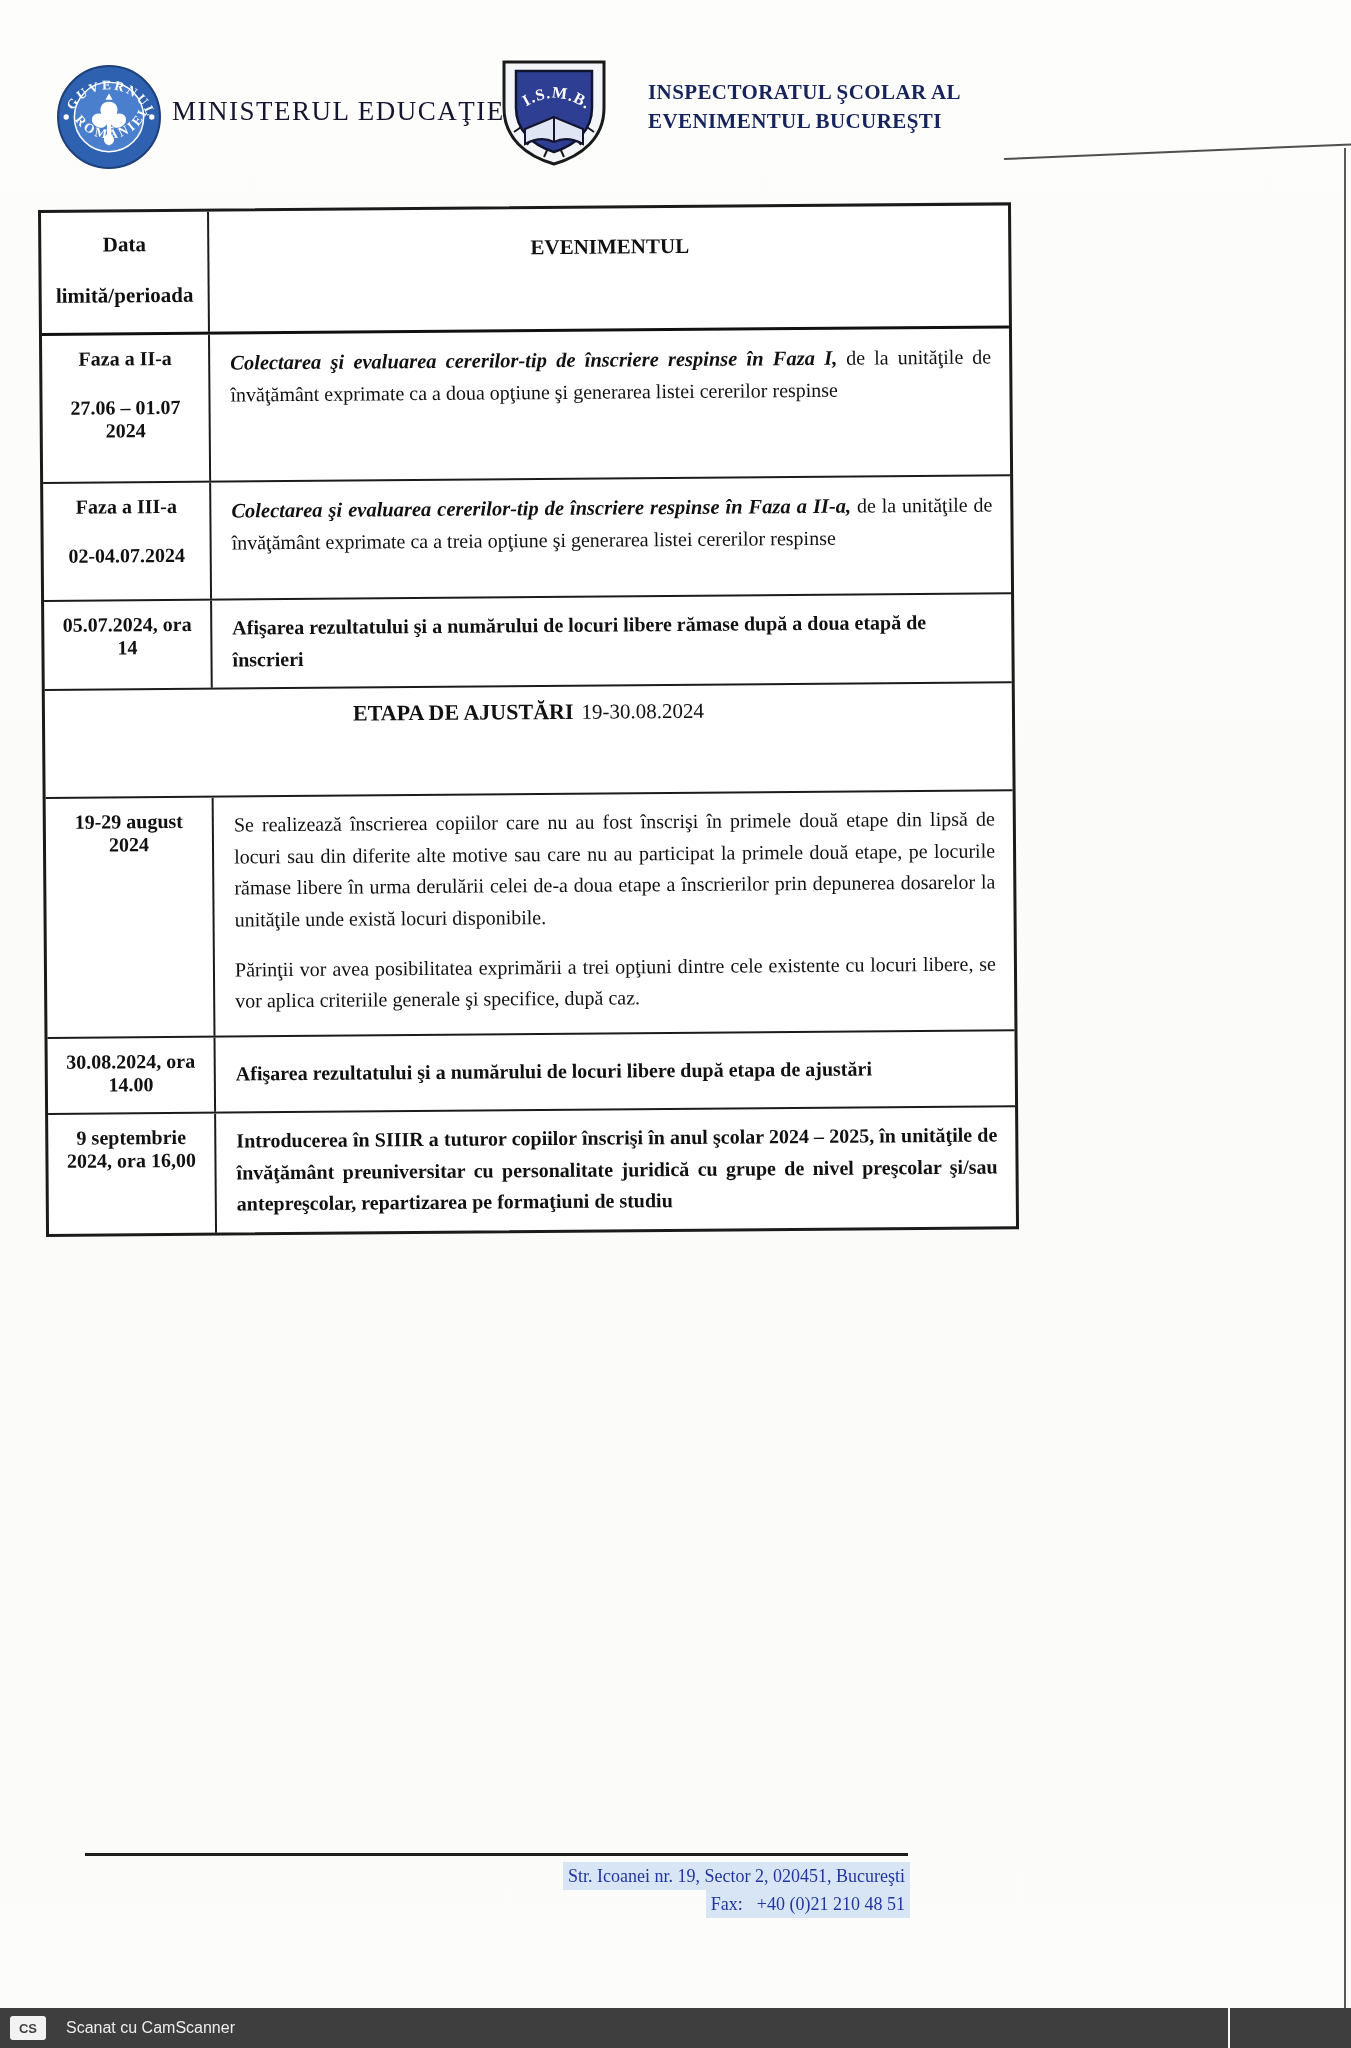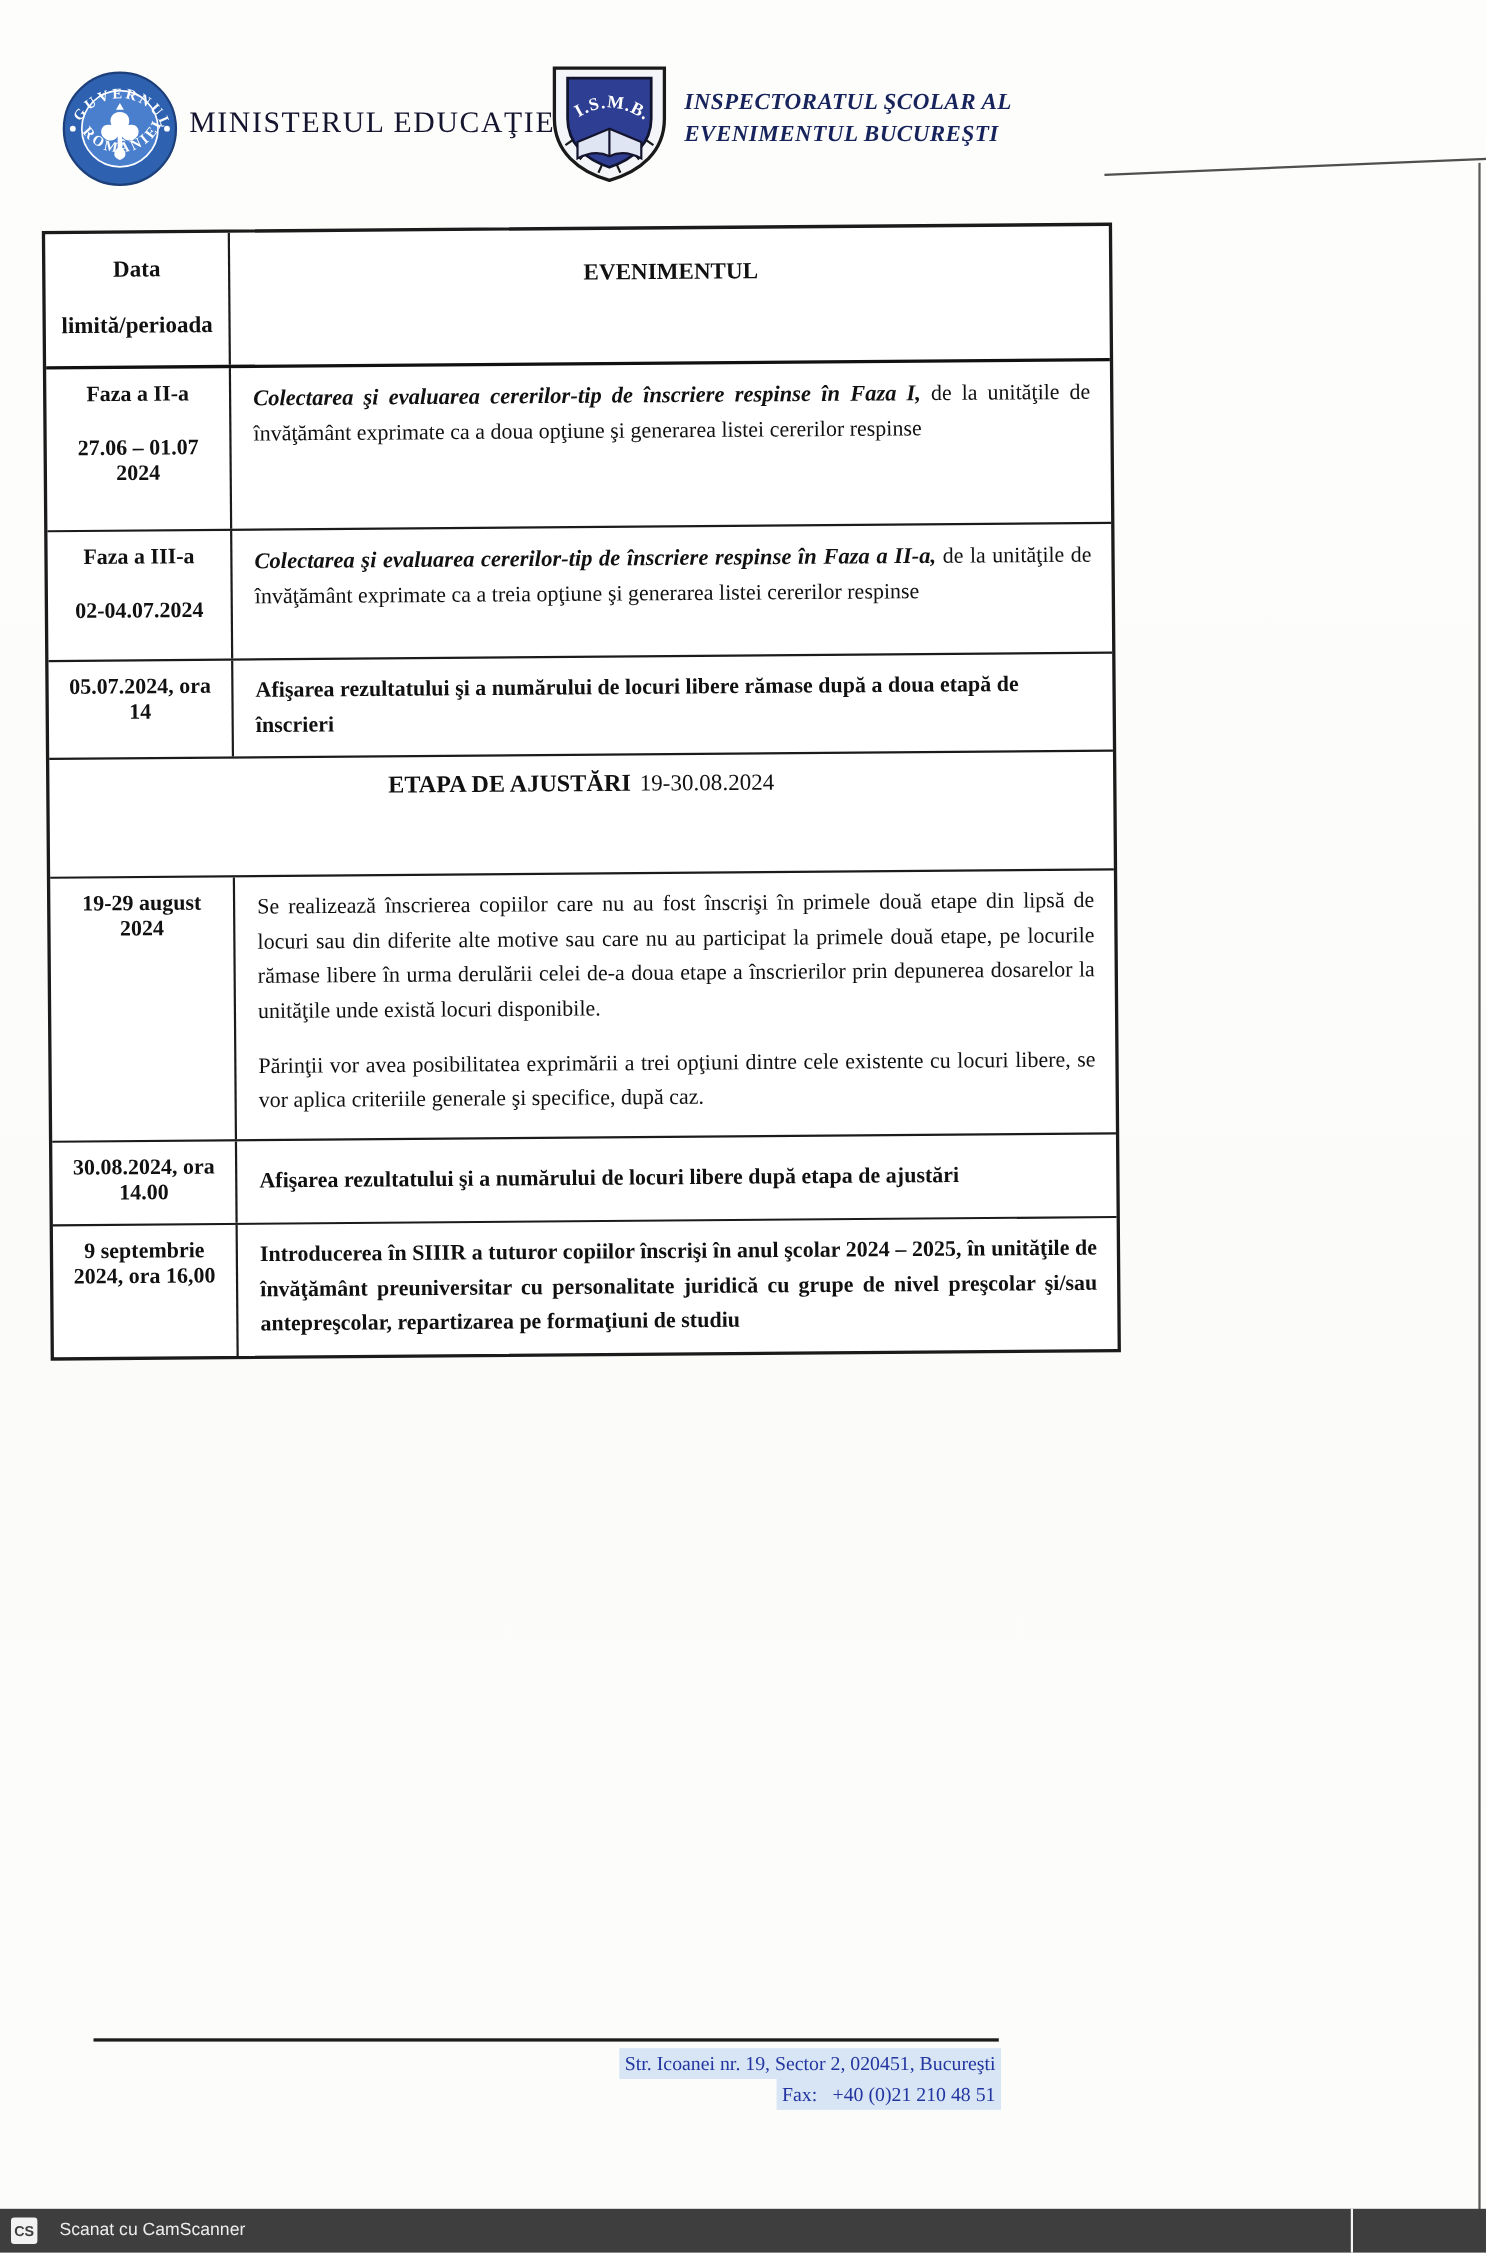--- a/index.html
+++ b/index.html
@@ -6,22 +6,22 @@
   body{width:1351px;height:2048px;position:relative;background:#ffffff;
        font-family:"Liberation Serif", serif;color:#111;overflow:hidden;}
   .page{position:absolute;inset:0;background:
         linear-gradient(180deg,#fdfdfc 0%,#fbfbfa 60%,#fcfcfb 100%);}
 
   
   .gov-logo{position:absolute;left:56px;top:64px;width:106px;height:106px;}
   .ministry{position:absolute;left:172px;top:96px;font-size:27px;
             letter-spacing:1.5px;color:#15152f;white-space:nowrap;}
   .ismb-shield{position:absolute;left:492px;top:56px;width:124px;height:112px;}
-  .inspectorate{position:absolute;left:622px;top:78px;font-weight:bold;
-                font-size:21px;line-height:1.4;color:#17245c;letter-spacing:.4px;font-style:italic;}
+  .inspectorate{position:absolute;left:648px;top:78px;font-weight:bold;
+                font-size:21px;line-height:1.4;color:#17245c;letter-spacing:.4px;}
 
   
   .edge-right{position:absolute;right:5px;top:148px;width:2px;height:1862px;
               background:rgba(35,35,35,.75);}
   .edge-top{position:absolute;left:1004px;top:158px;width:348px;height:2px;
             background:rgba(35,35,35,.8);transform:rotate(-2.4deg);transform-origin:0 0;}
 
   
   .doc-table{position:absolute;left:38px;top:210px;width:967px;
              border:3px solid #1b1b1b;background:#fff;
@@ -58,21 +58,21 @@
   .footer-block{position:absolute;left:380px;top:1862px;width:530px;
                 text-align:right;font-weight:normal;font-size:18px;
                 color:#2336a0;line-height:28px;}
   .hl{background:rgba(165,198,236,.42);padding:0 5px;display:inline-block;}
   .f-label{margin-right:14px;}
 
   
   .scan-bar{position:absolute;left:0;bottom:0;width:1351px;height:40px;
             background:#3e3e3e;display:flex;align-items:center;
             font-family:"Liberation Sans", sans-serif;}
-  .cs-box{width:24px;height:24px;background:#f2f2f2;border-radius:3px;
+  .cs-box{width:36px;height:24px;background:#f2f2f2;border-radius:3px;
           margin-left:10px;display:flex;align-items:center;justify-content:center;
           font-weight:bold;font-size:13px;color:#3e3e3e;}
   .cs-label{color:#ededed;font-size:16px;margin-left:20px;}
   .bar-sep{position:absolute;left:1228px;bottom:0;width:2px;height:40px;
            background:#f5f5f5;}
 </style>
 </head>
 <body>
 
 <div class="page">

